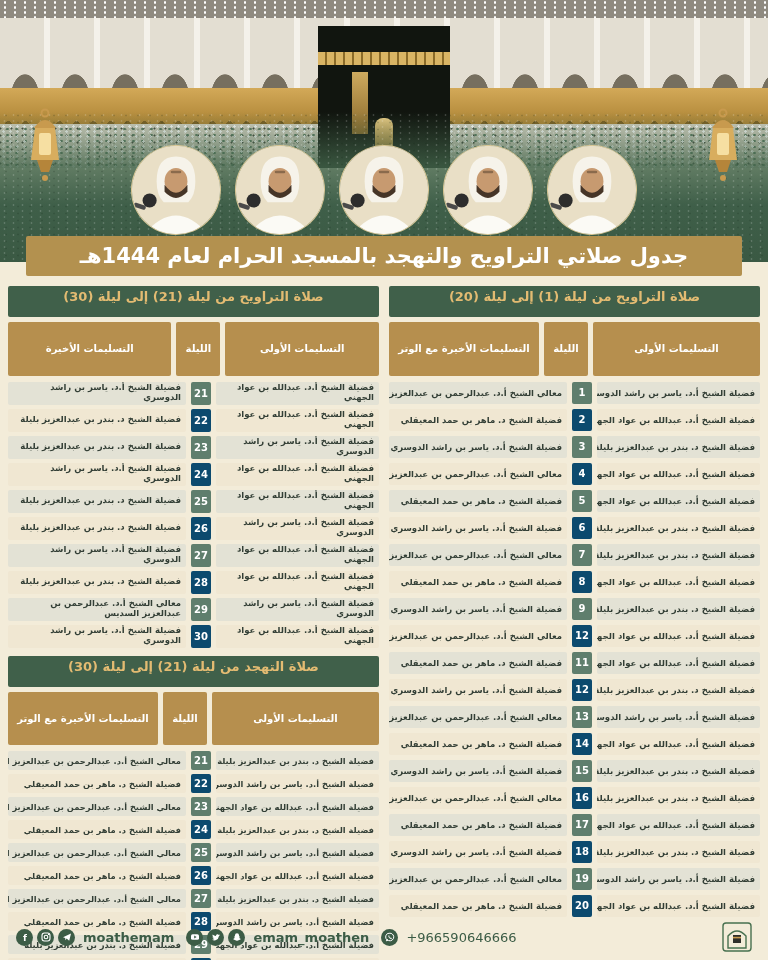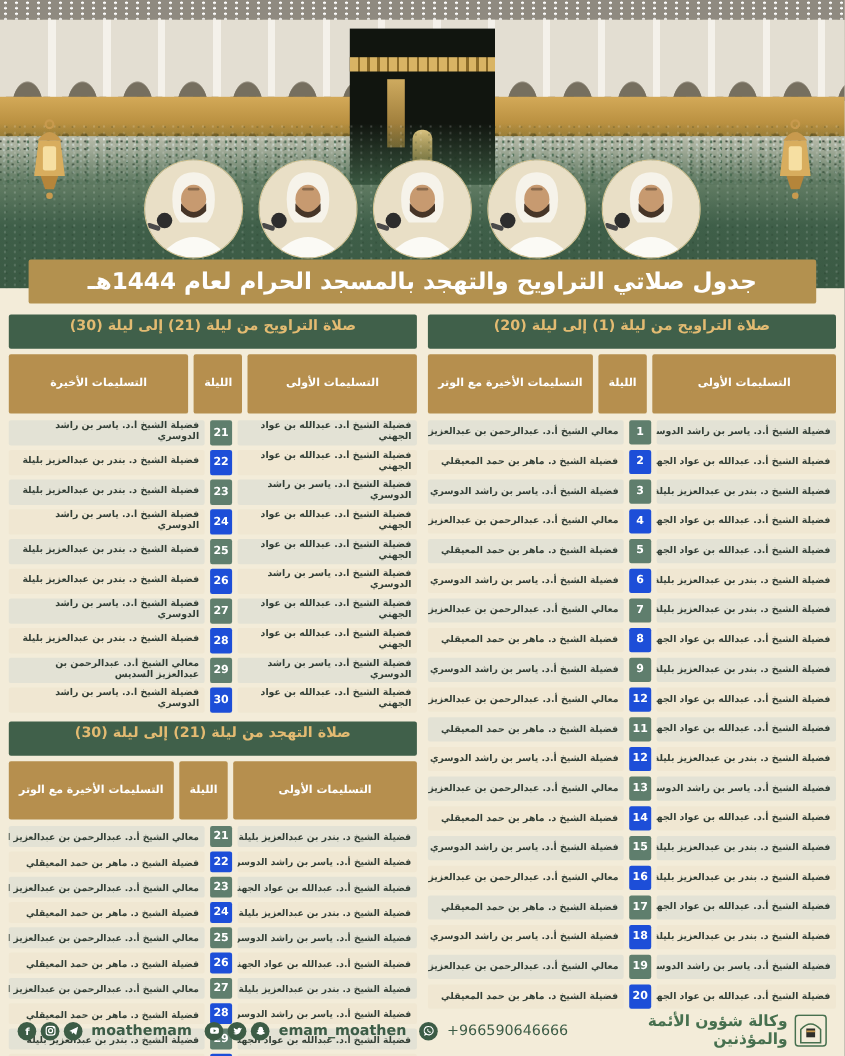--- a/index.html
+++ b/index.html
@@ -68,21 +68,21 @@
   .row{display:flex;gap:5px;align-items:stretch;}
   .cell{border-radius:2px;display:flex;align-items:center;padding:0 5px;color:#333f36;
     font-weight:700;overflow:hidden;}
   .cell.first{flex:1.02;}
   .cell.last{flex:1.12;}
   .night{width:20px;border-radius:2px;color:#fff;font-weight:700;font-size:10px;
     display:flex;align-items:center;justify-content:center;flex:0 0 20px;}
   .row.odd .cell{background:#e3e2d5;}
   .row.even .cell{background:#f0e7d2;}
   .row.odd .night{background:#5f7e6d;}
-  .row.even .night{background:#1d4ed8;}
+  .row.even .night{background:#0c4a6e;}
   
   .t20 .row{height:22px;margin-bottom:5px;}
   .t20 .cell{font-size:8.5px;white-space:nowrap;}
   .t10a .row{height:23px;margin-bottom:4px;}
   .t10a .cell{font-size:8.5px;line-height:1.12;}
   .t10b .row{height:19px;margin-bottom:4px;}
   .t10b .cell{font-size:8.3px;white-space:nowrap;}
   .t10b{margin-top:8px;}
 
   
@@ -491,17 +491,16 @@
 
     <div class="logo">
       <span class="emblem">
         <svg viewBox="0 0 30 30">
           <rect x="1" y="1" width="28" height="28" rx="3" fill="none" stroke="#47704f" stroke-width="1.4"></rect>
           <path d="M6 26 L6 14 Q15 4 24 14 L24 26 Z" fill="none" stroke="#47704f" stroke-width="1.4"></path>
           <rect x="11" y="13" width="8" height="8" fill="#2e2e2a"></rect>
           <rect x="11" y="14.8" width="8" height="1.6" fill="#c89a4e"></rect>
         </svg>
       </span>
-      <span class="logo-text">وكالة شؤون الأئمة والمؤذنين</span>
     </div>
   </div>
 
 </div>
 
 </body></html>

